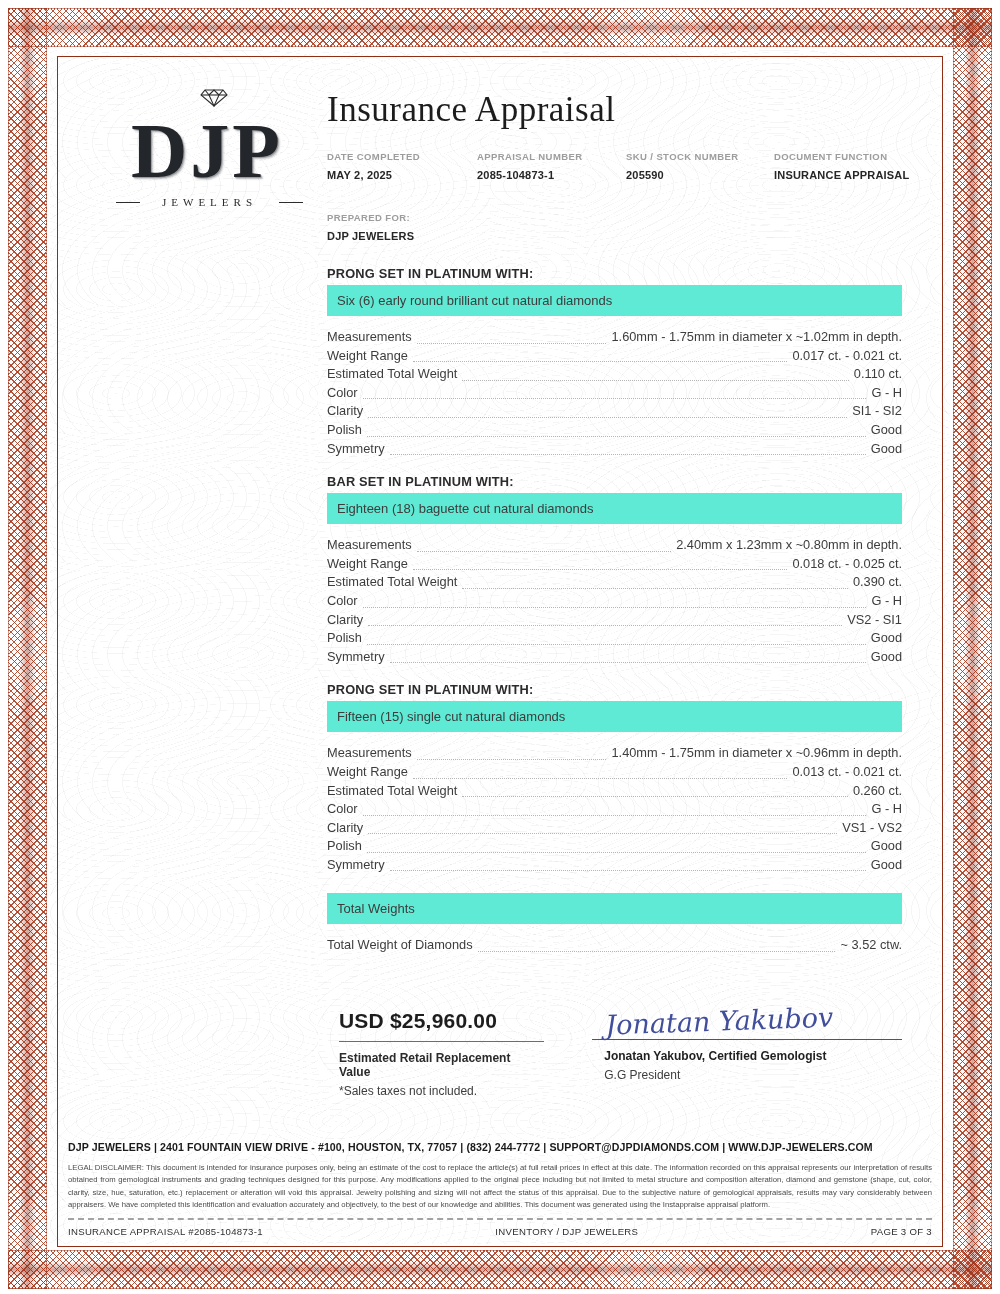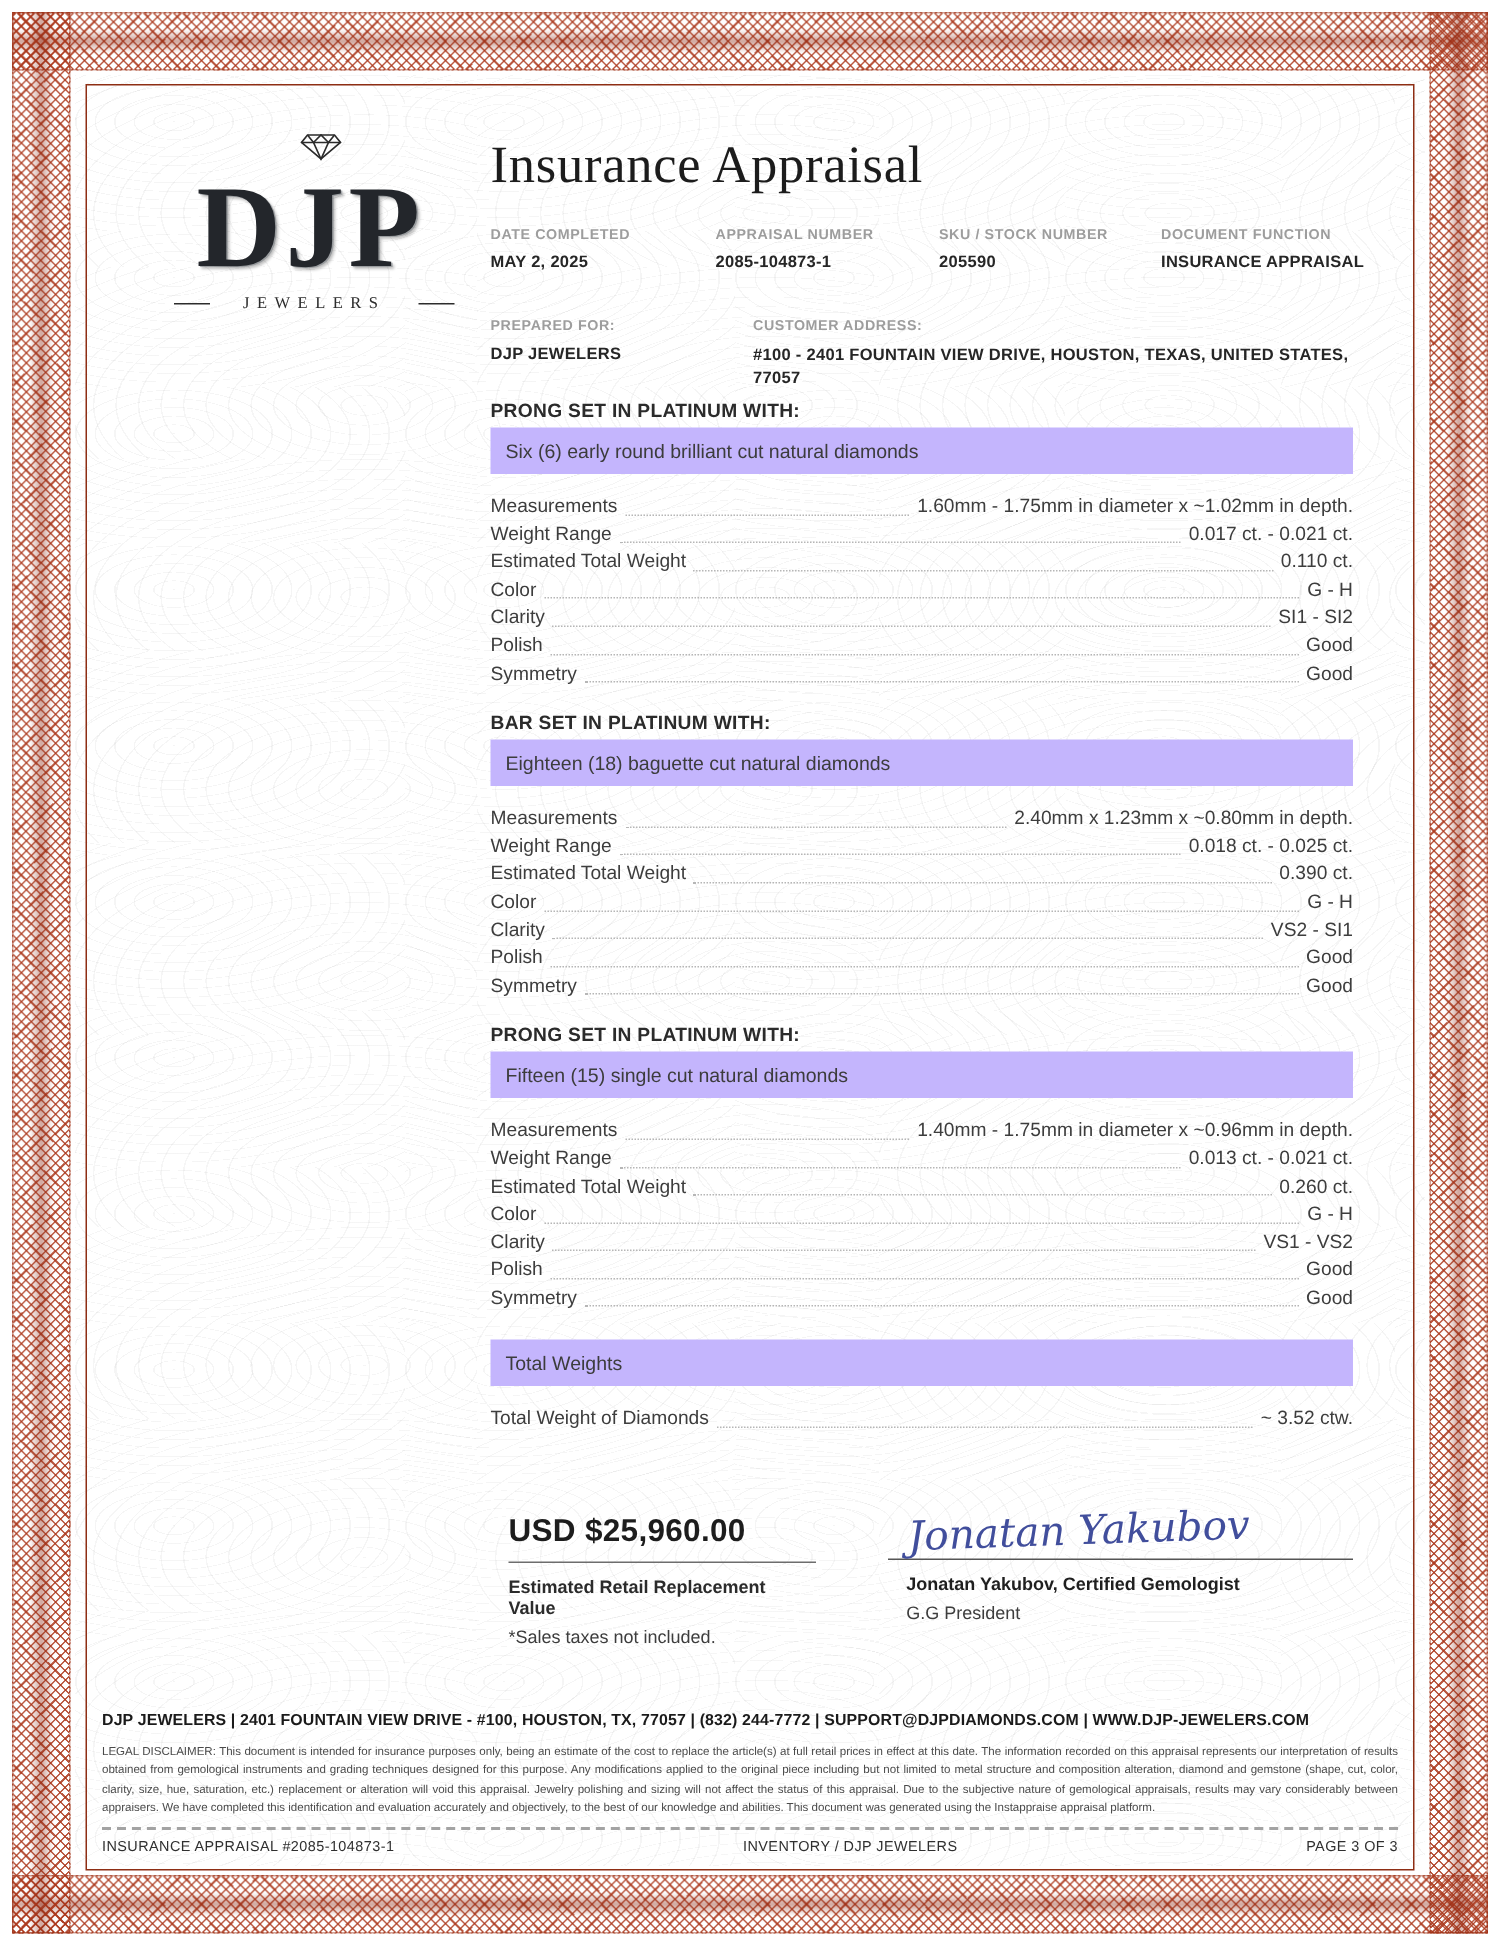--- a/index.html
+++ b/index.html
@@ -74,21 +74,21 @@
   .val { font-size:11px; font-weight:bold; color:#262626; margin-top:7px; letter-spacing:.2px; }
   .prep-row { position:absolute; left:327px; top:212px; right:98px; display:flex; }
   .prep-col1 { width:190px; } .prep-col2 { flex:1; }
   .prep-col2 .val { width:400px; line-height:14.5px; }
 
   
   .main { position:absolute; left:327px; top:266px; width:575px; }
   .section { margin-bottom:15px; }
   .sec-head { font-size:12.8px; font-weight:bold; color:#2b2b2b; letter-spacing:.2px; height:19px; }
   .desc-bar {
-    background:#c4b5fd; height:31px; line-height:31px;
+    background:#5eead4; height:31px; line-height:31px;
     padding-left:10px; font-size:13px; color:#3c3c3c; margin-bottom:13px;
   }
   .spec-row { display:flex; align-items:baseline; height:18.6px; font-size:12.8px; color:#3d3d3d; }
   .spec-row .dots {
     flex:1; border-bottom:1.8px dotted #b6b6b6; margin:0 5px;
     align-self:flex-end; margin-bottom:4px;
   }
   .spec-row .s-lbl, .spec-row .s-val { white-space:nowrap; }
 
   .totals { margin-top:18px; }
@@ -179,24 +179,20 @@
       <div class="meta-col">
         <div class="lbl">DOCUMENT FUNCTION</div>
         <div class="val">INSURANCE APPRAISAL</div>
       </div>
     </div>
 
     <div class="prep-row">
       <div class="prep-col1">
         <div class="lbl">PREPARED FOR:</div>
         <div class="val">DJP JEWELERS</div>
-      </div>
-      <div class="prep-col2">
-        <div class="lbl">CUSTOMER ADDRESS:</div>
-        <div class="val">#100 - 2401 FOUNTAIN VIEW DRIVE, HOUSTON, TEXAS, UNITED STATES, 77057</div>
       </div>
     </div>
 
     <div class="main">
 
       <div class="section">
         <div class="sec-head">PRONG SET IN PLATINUM WITH:</div>
         <div class="desc-bar">Six (6) early round brilliant cut natural diamonds</div>
         <div class="spec-row">
             <span class="s-lbl">Measurements</span>

